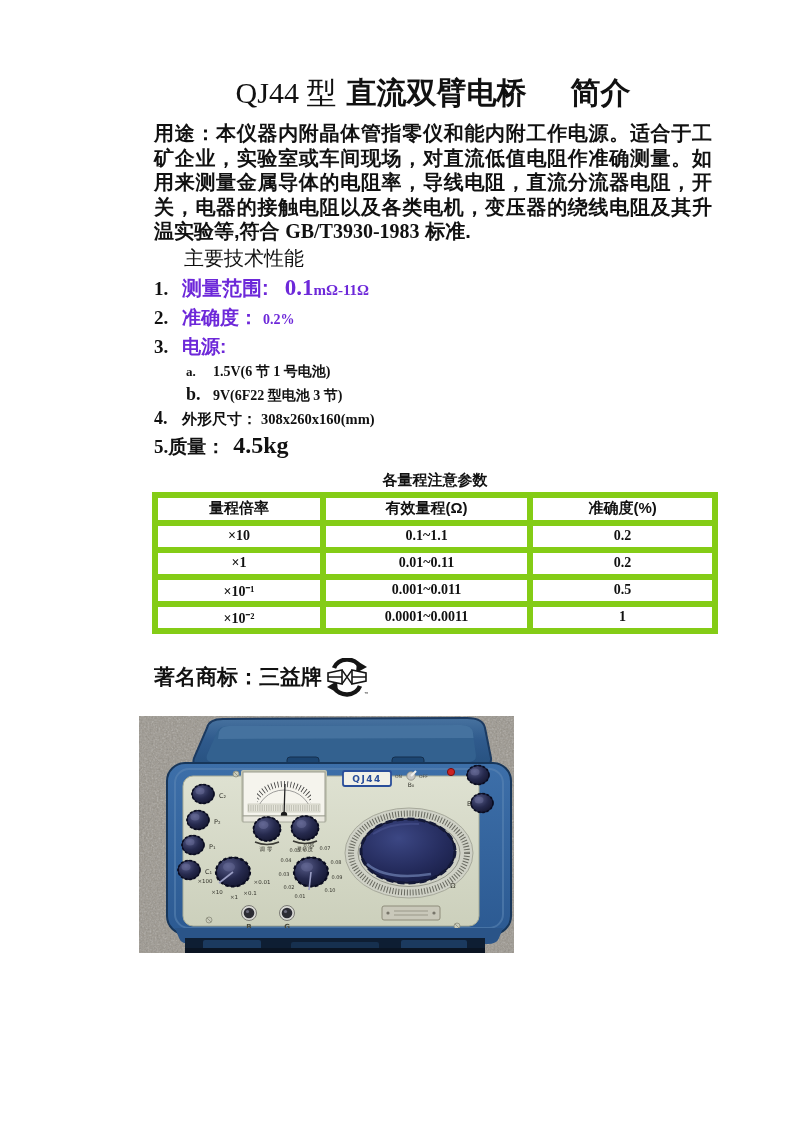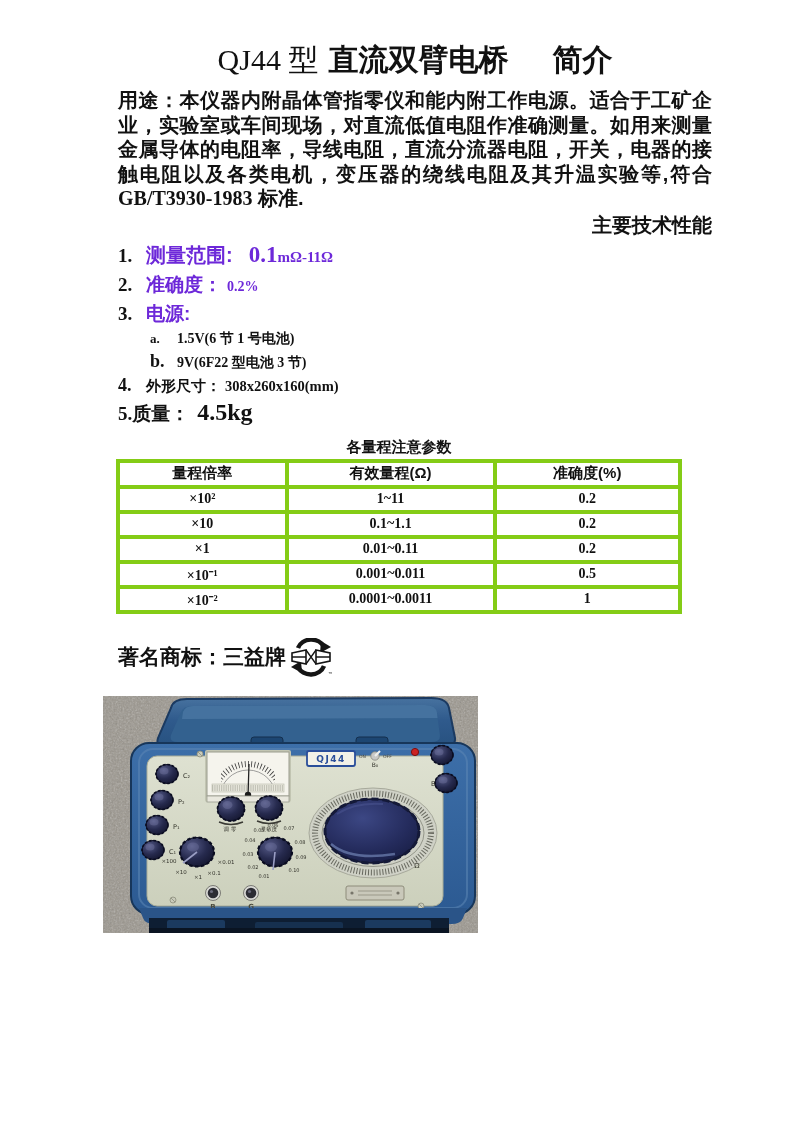--- a/index.html
+++ b/index.html
@@ -1,30 +1,30 @@
 <!DOCTYPE html>
 <html><head>
 <meta charset="utf-8">
 <style>
   html,body{margin:0;padding:0;background:#ffffff;}
   body{width:794px;height:1123px;font-family:"Liberation Sans",sans-serif;color:#111;}
   .page{position:relative;width:794px;height:1123px;overflow:hidden;background:#fff;}
-  .content{padding:40px 82px 0 118px;}
+  .content{padding:73px 82px 0 118px;margin-left:36px;}
 
   
   .title{margin:0 0 7px 0;font-size:30px;font-weight:700;text-align:center;white-space:nowrap;}
   .t-model{font-family:"Liberation Serif",serif;font-weight:400;}
   .t-main{margin-left:10px;}
   .t-suffix{margin-left:44px;}
 
   
   .intro{margin:0;font-size:20px;line-height:24.5px;font-weight:700;text-align:justify;}
   .gb{font-family:"Liberation Serif",serif;}
 
-  .sec-head{font-size:20px;font-weight:700;margin:1px 0 0 30px;text-align:right;}
+  .sec-head{font-size:20px;font-weight:400;margin:1px 0 0 30px;}
 
   
   .spec-row{display:flex;align-items:baseline;margin-top:3px;}
   .num{font-family:"Liberation Serif",serif;font-weight:700;font-size:19px;width:28px;flex:none;}
   .red{color:#6d28d9;}
   .lbl20{font-size:20px;font-weight:700;}
   .lbl19{font-size:19px;font-weight:700;}
   .vbig{font-family:"Liberation Serif",serif;font-weight:700;font-size:23px;margin-left:16px;}
   .vsmall{font-family:"Liberation Serif",serif;font-weight:700;font-size:15px;}
   .v14{font-family:"Liberation Serif",serif;font-weight:700;font-size:14px;margin-left:5px;text-align:center;}
@@ -35,21 +35,21 @@
   .num18{font-size:18px;}
   .lbl15{font-size:15px;font-weight:700;}
   .v145{font-family:"Liberation Serif",serif;font-weight:700;font-size:14.5px;margin-left:4px;}
   .row5 .num{width:auto;}
   .row5 .lbl19{margin-left:0;}
   .v19{font-family:"Liberation Serif",serif;font-weight:700;font-size:24px;margin-left:8px;}
 
   
   .tbl-caption{width:566px;margin:11px 0 2px -2px;text-align:center;font-size:15px;font-weight:700;}
   table.ranges{width:566px;margin-left:-2px;border-collapse:collapse;table-layout:fixed;}
-  table.ranges th,table.ranges td{border:4px solid #84cc16;text-align:center;font-weight:700;padding:1px 0;}
+  table.ranges th,table.ranges td{border:6px solid #84cc16;text-align:center;font-weight:700;padding:1px 0;}
   table.ranges th{font-size:15px;height:20px;}
   table.ranges td{font-family:"Liberation Serif",serif;font-size:14px;height:19px;}
 
   
   .trademark{display:flex;align-items:flex-start;margin:28px 0 0 0;font-size:21px;font-weight:700;line-height:30px;}
   .tm-logo{margin:-4px 0 0 2px;}
 
   
   .photo{margin:18px 0 0 -15px;width:375px;height:237px;line-height:0;}
   svg text{font-family:"DejaVu Sans","Liberation Sans",sans-serif;}
@@ -110,25 +110,20 @@
           <col style="width:33%">
         </colgroup>
       <thead>
         <tr>
           <th>量程倍率</th>
           <th>有效量程(Ω)</th>
           <th>准确度(%)</th>
         </tr>
       </thead>
       <tbody>
-        <tr>
-          <td>×10²</td>
-          <td>1~11</td>
-          <td>0.2</td>
-        </tr>
         <tr>
           <td>×10</td>
           <td>0.1~1.1</td>
           <td>0.2</td>
         </tr>
         <tr>
           <td>×1</td>
           <td>0.01~0.11</td>
           <td>0.2</td>
         </tr>

